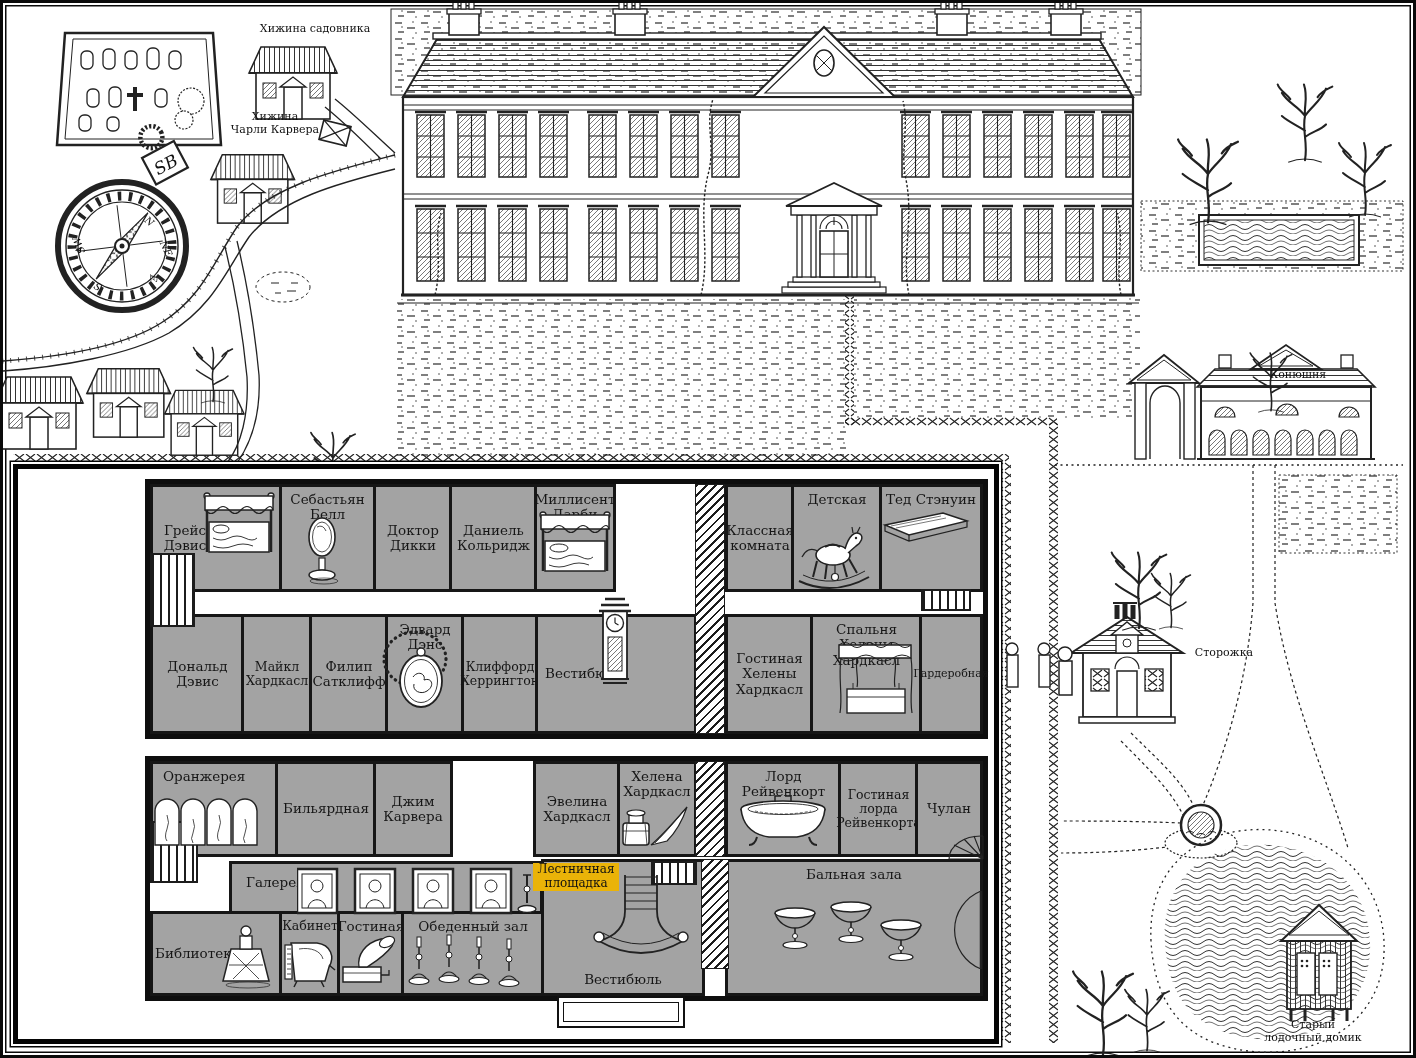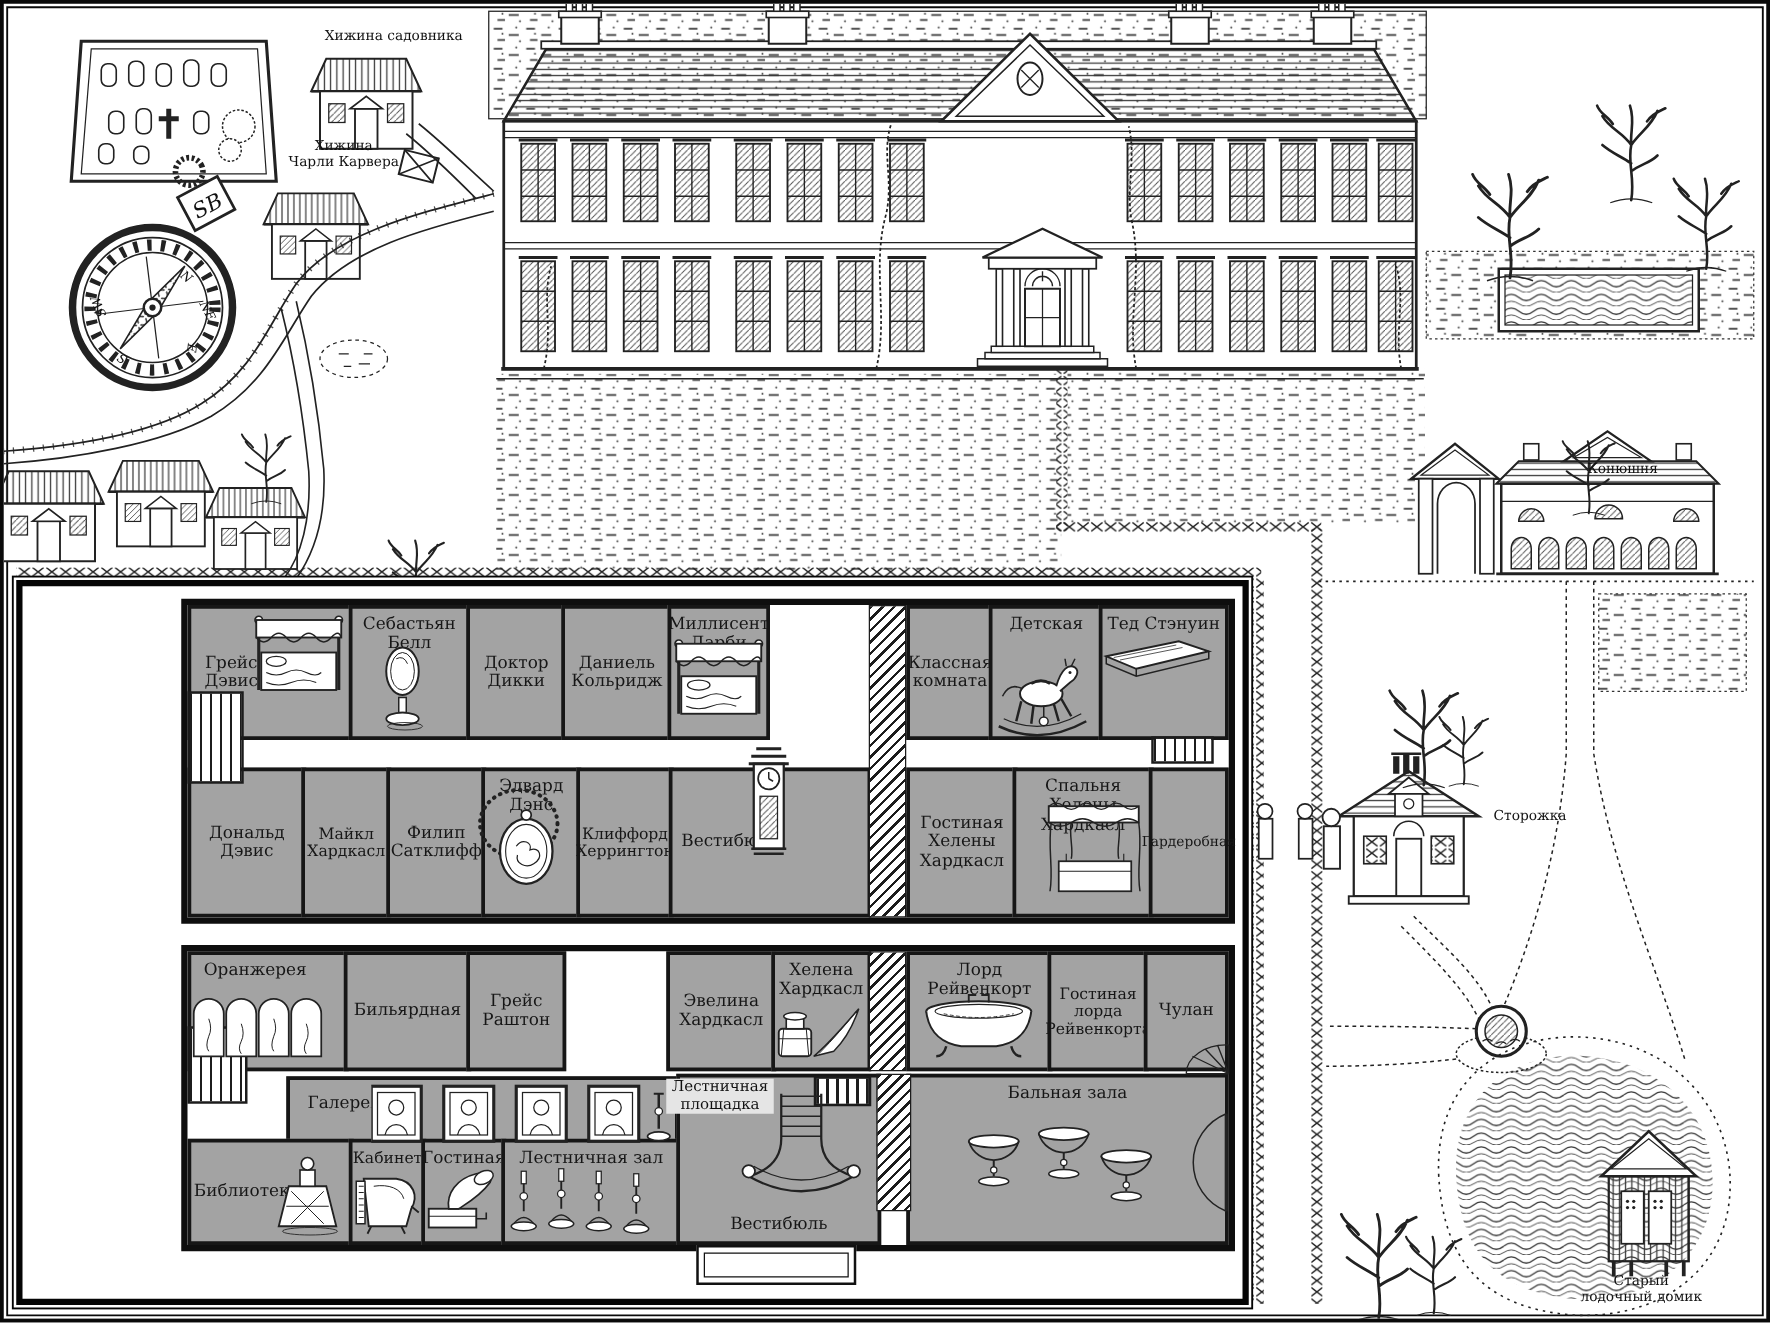--- a/index.html
+++ b/index.html
@@ -415,21 +415,21 @@
 <div class="stairs" style="left:147px;top:818px;width:48px;height:62px"></div>
 <div class="stairs" style="left:648px;top:858px;width:46px;height:24px"></div>
 
 <div class="rm tl lft" style="left:147px;top:758px;width:129px;height:96px">
       <span style="padding-left:8px">Оранжерея</span>
     </div>
 <div class="rm" style="left:272px;top:758px;width:102px;height:96px">
       <span>Бильярдная</span>
     </div>
 <div class="rm" style="left:370px;top:758px;width:80px;height:96px">
-      <span>Грейс Раштон</span>
+      <span>Джим Карвера</span>
     </div>
 <div class="rm" style="left:530px;top:758px;width:88px;height:96px">
       <span>Эвелина Хардкасл</span>
     </div>
 <div class="rm tl" style="left:614px;top:758px;width:80px;height:96px">
       <span>Хелена Хардкасл</span>
     </div>
 <div class="rm tl" style="left:722px;top:758px;width:117px;height:96px">
       <span>Лорд Рейвенкорт</span>
     </div>
@@ -446,29 +446,29 @@
 <div class="rm lft" style="left:147px;top:908px;width:133px;height:85px">
       <span style="width:82px">Библиотека</span>
     </div>
 <div class="rm tl" style="left:276px;top:908px;width:62px;height:85px;font-size:12.5px">
       <span>Кабинет</span>
     </div>
 <div class="rm tl" style="left:334px;top:908px;width:68px;height:85px">
       <span>Гостиная</span>
     </div>
 <div class="rm tl" style="left:398px;top:908px;width:144px;height:85px">
-      <span>Лестничная зал</span>
+      <span>Обеденный зал</span>
     </div>
 <div class="rm bl" style="left:538px;top:856px;width:164px;height:137px">
       <span>Вестибюль</span>
     </div>
 <div class="rm tl" style="left:722px;top:856px;width:258px;height:137px">
       <span>Бальная зала</span>
     </div>
-<div class="lbl" style="left:530px;top:860px;width:86px;font-size:12px;background:#e5e5e5;z-index:6"><span>Лестничная площадка</span></div>
+<div class="lbl" style="left:530px;top:860px;width:86px;font-size:12px;background:#eab308;z-index:6"><span>Лестничная площадка</span></div>
 
 <div class="steps" style="left:554px;top:993px;width:128px;height:32px">
       <div></div>
     </div>
 
 <svg class="icon" style="left:196px;top:483px" width="80" height="76">
  <path d="M8,12 V66 M72,12 V66" stroke="#222" stroke-width="2.5"></path>
       <circle cx="8" cy="10" r="3" fill="#fff" stroke="#222" stroke-width="1.3"></circle>
       <circle cx="72" cy="10" r="3" fill="#fff" stroke="#222" stroke-width="1.3"></circle>
  <rect x="6" y="10" width="68" height="14" fill="#fff" stroke="#222" stroke-width="1.5"></rect>

